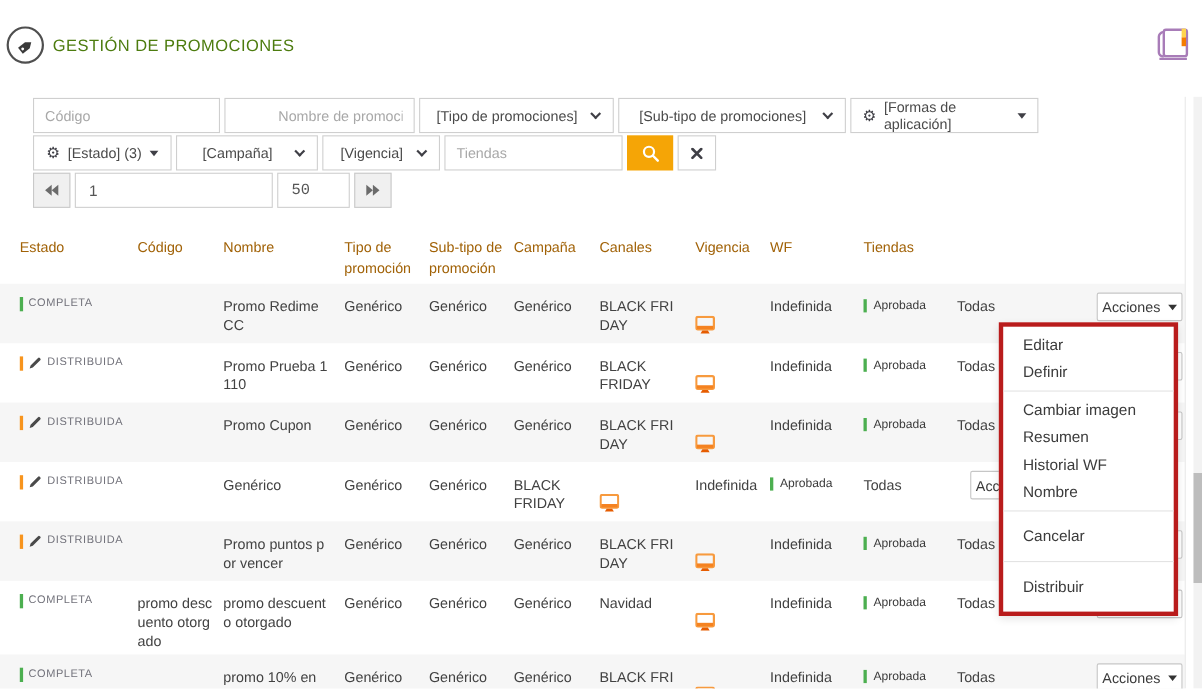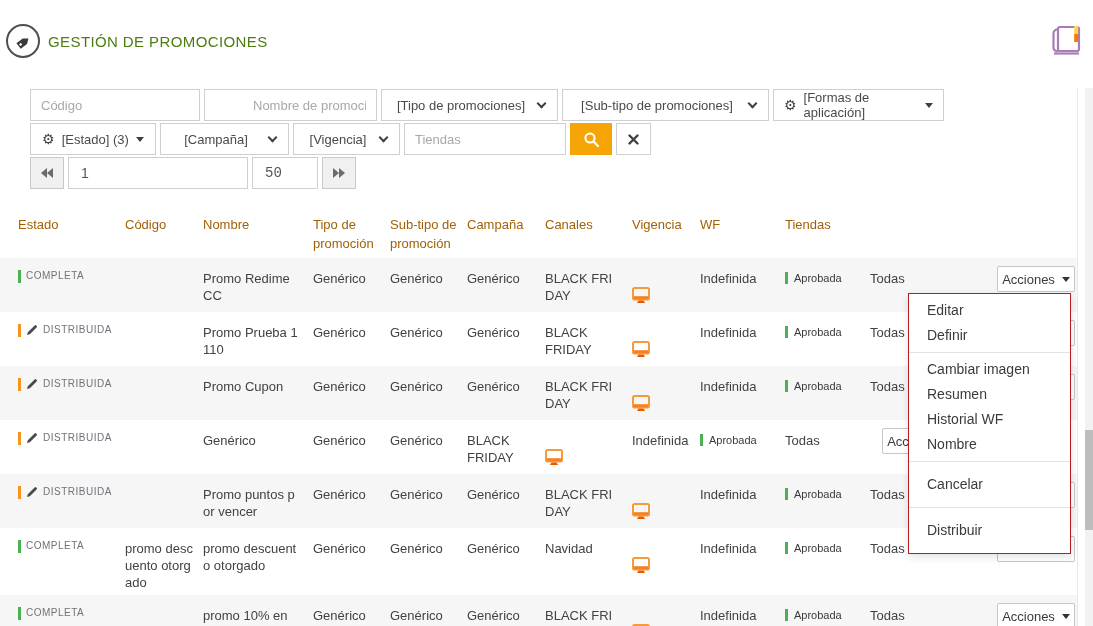--- a/index.html
+++ b/index.html
@@ -58,21 +58,21 @@
   .wf-bar { display:inline-block; width:3px; height:12px; background:#4CAF50; }
   .wf-label { font-size:11px; color:#3a3a3a; }
   .acciones-cell { padding:8px 0 0 12px; }
   .btn-acciones { width:78px; height:26px; background:#fff; border:1px solid #c6c6c6; border-radius:2px;
     font-size:13px; color:#3a3a3a; display:flex; align-items:center; justify-content:center; gap:7px;
     cursor:pointer; font-family:"Liberation Sans", sans-serif; }
   .btn-acciones .caret { border-top-color:#333; }
 
   
   .menu { position:absolute; left:908px; top:293px; width:163px; background:#fff;
-    border:1px solid #b91c1c; box-shadow:0 3px 8px rgba(0,0,0,.12); z-index:10; }
+    border:4px solid #b91c1c; box-shadow:0 3px 8px rgba(0,0,0,.12); z-index:10; }
   .menu .group { padding:4px 0; }
   .menu .group.pad { padding:10px 0; }
   .menu .group + .group { border-top:1px solid #e3e3e3; }
   .menu .item { padding:4px 18px; font-size:14px; line-height:17px; color:#3b3b3b; cursor:pointer; }
 
   
   .content-edge { position:absolute; left:1077px; top:88px; height:538px; border-left:1px solid #e9e9e9; }
   .scroll-track { position:absolute; left:1085px; top:88px; width:8px; height:538px; background:#f2f2f2; }
   .scroll-thumb { position:absolute; left:0; top:342px; width:8px; height:100px; background:#bdbdbd; }
 </style>

